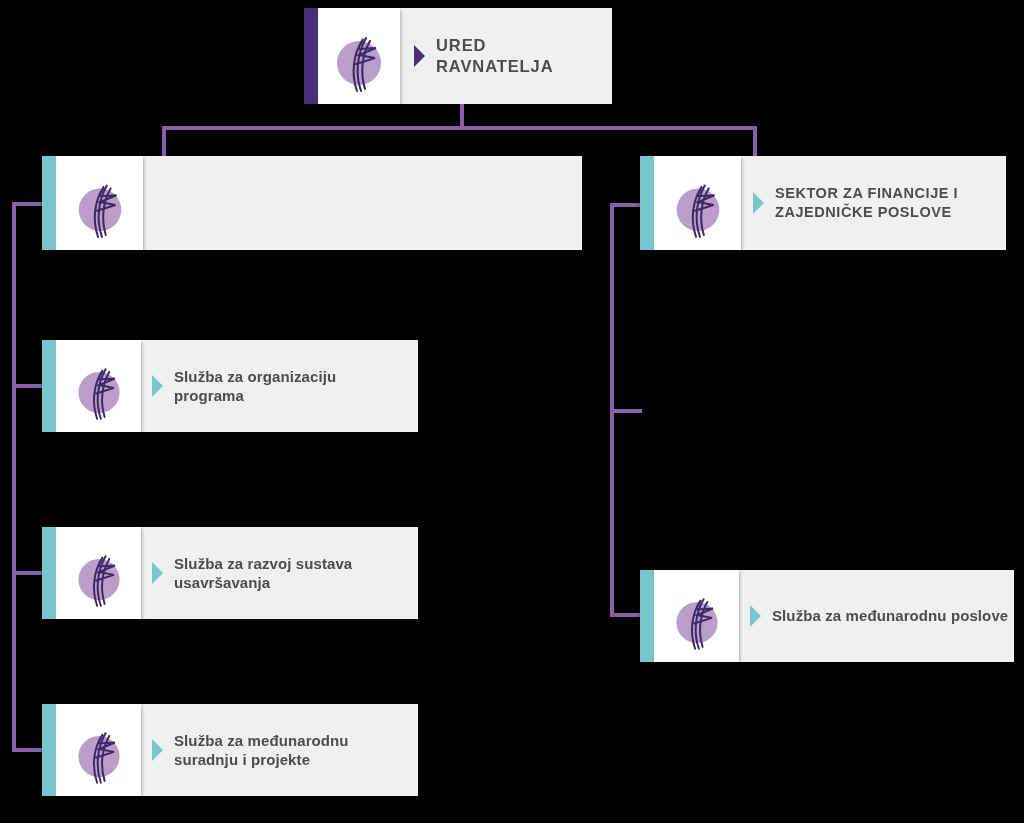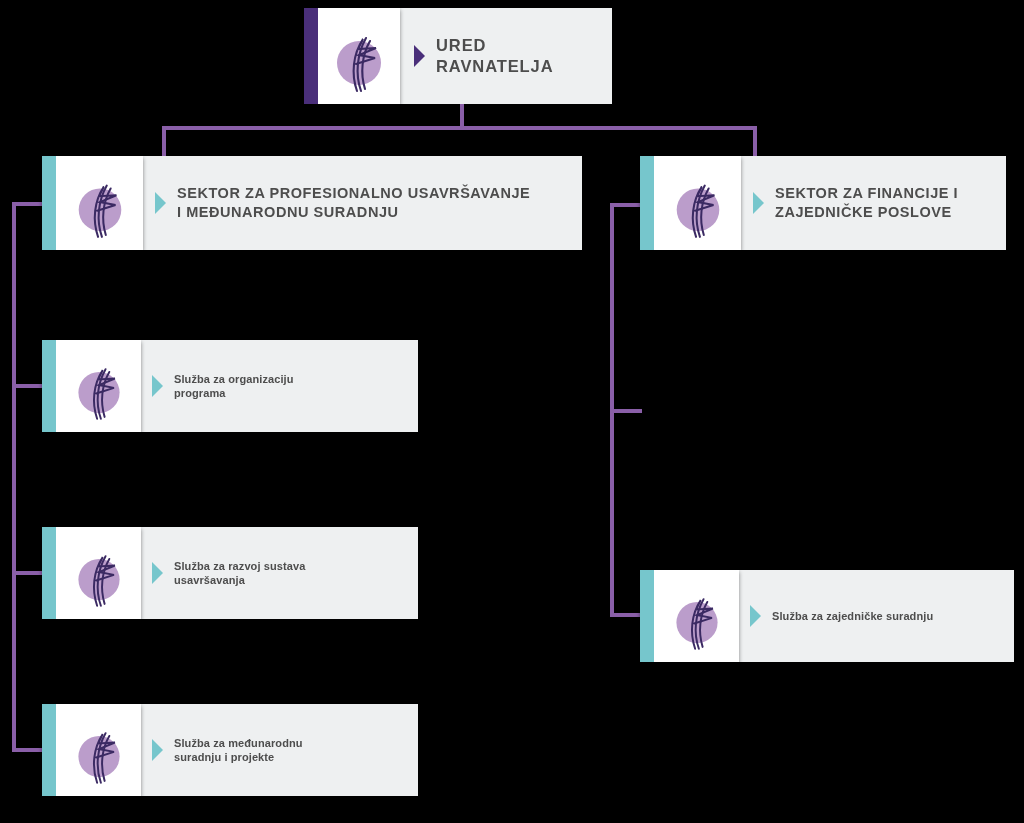--- a/index.html
+++ b/index.html
@@ -21,21 +21,21 @@
   .logowrap{position:relative;flex:1 1 auto;background:#fff;
             display:flex;align-items:center;justify-content:center;}
   .logowrap svg{display:block;}
 
   .label{position:absolute;display:flex;align-items:center;gap:10px;}
   .chev{flex:0 0 auto;width:12px;height:24px;display:block;}
   .ltext{color:#4d4d4d;line-height:1.28;letter-spacing:.3px;
          white-space:pre-line;}
   .lvl1 .ltext{font-size:16.5px;font-weight:bold;letter-spacing:.9px;}
   .lvl2 .ltext{font-size:14.5px;font-weight:bold;letter-spacing:.55px;}
-  .lvl3 .ltext{font-size:11px;font-weight:bold;letter-spacing:.1px;}
+  .lvl3 .ltext{font-size:15px;font-weight:bold;letter-spacing:.1px;}
 </style>
 </head>
 <body>
 
 <div id="stage">
 
   <div class="conn" style="left:460px;top:104px;width:4px;height:26px;"></div>
   <div class="conn" style="left:162px;top:126px;width:595px;height:4px;"></div>
   <div class="conn" style="left:162px;top:126px;width:4px;height:78px;"></div>
   <div class="conn" style="left:753px;top:126px;width:4px;height:78px;"></div>
@@ -82,27 +82,20 @@
         <svg width="60" height="74" viewBox="0 0 62 76" aria-hidden="true">
           <circle cx="31" cy="45" r="22" fill="#bb9dcb"></circle>
           <g fill="none" stroke="#3b2a63" stroke-width="2.1" stroke-linecap="round">
             <path d="M29 73 C23 56 25 36 35 21 L30 31 L48 30 L31 37 L47 40 L28 46"></path>
             <path d="M33 73 C27 56 29 36 38 20"></path>
             <path d="M37 71 C32 55 34 37 42 23"></path>
           </g>
         </svg>
       </div>
     </div>
-    <div class="label" style="left:113px;top:0;height:94px;width:420px;">
-      <svg class="chev" viewBox="0 0 12 24">
-          <path d="M0 1 L11 12 L0 23 Z" fill="#76c6cc"></path>
-        </svg>
-      <span class="ltext">SEKTOR ZA PROFESIONALNO USAVRŠAVANJE
-I MEĐUNARODNU SURADNJU</span>
-    </div>
   </div>
 
   <div class="node lvl2" style="left:640px;top:156px;width:366px;height:87px;">
     <div class="card" style="width:366px;height:94px;"></div>
     <div class="tile" style="left:0;width:101px;height:94px;">
       <div class="bar teal"></div>
       <div class="logowrap">
         <svg width="60" height="74" viewBox="0 0 62 76" aria-hidden="true">
           <circle cx="31" cy="45" r="22" fill="#bb9dcb"></circle>
           <g fill="none" stroke="#3b2a63" stroke-width="2.1" stroke-linecap="round">
@@ -207,17 +200,17 @@
             <path d="M33 73 C27 56 29 36 38 20"></path>
             <path d="M37 71 C32 55 34 37 42 23"></path>
           </g>
         </svg>
       </div>
     </div>
     <div class="label" style="left:110px;top:0;height:92px;width:262px;">
       <svg class="chev" viewBox="0 0 12 24">
           <path d="M0 1 L11 12 L0 23 Z" fill="#76c6cc"></path>
         </svg>
-      <span class="ltext">Služba za zajedničke suradnju</span>
+      <span class="ltext">Služba za međunarodnu poslove</span>
     </div>
   </div>
 
 </div>
 
 </body></html>

